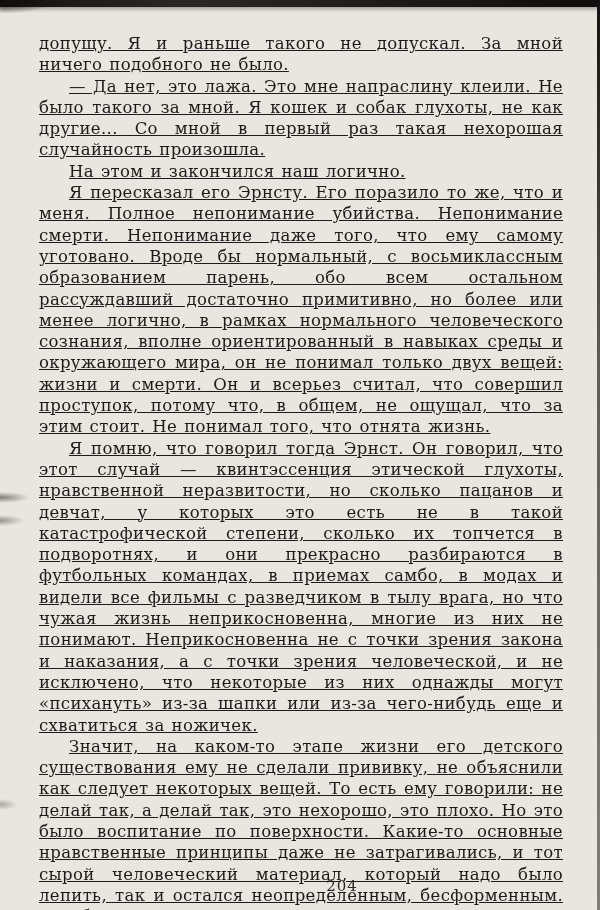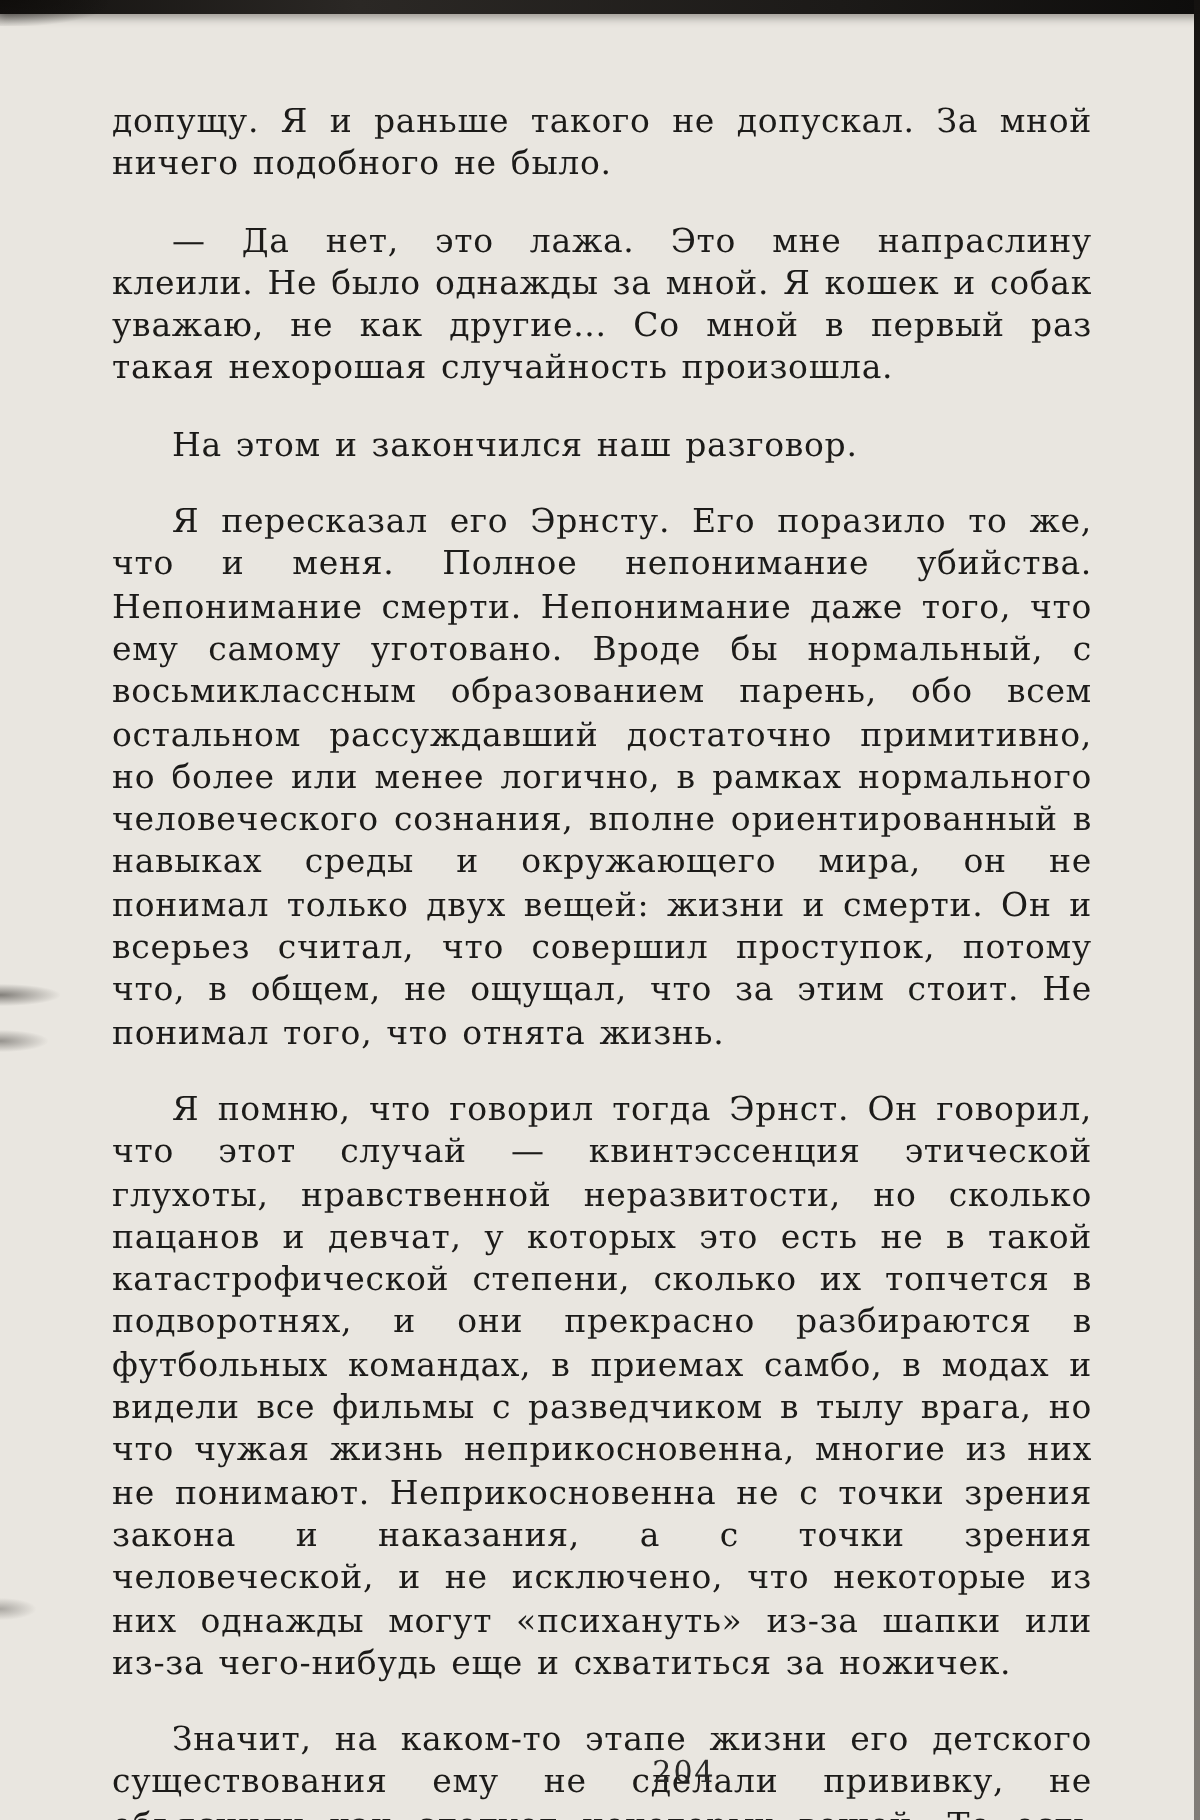--- a/index.html
+++ b/index.html
@@ -54,22 +54,23 @@
     left: 39px;
     right: 37px;
     color: #1c1b19;
     font-size: 16.5px;
     line-height: 21.3px;
     letter-spacing: 0.35px;
     word-spacing: 1.4px;
     text-align: justify;
   }
   .para {
-    margin: 17px;
+    margin: 0;
     text-indent: 30px;
+    text-decoration: underline;
   }
   .para.no-indent {
     text-indent: 0;
   }
   .page-number {
     position: absolute;
     bottom: 15px;
     left: 0;
     width: 100%;
     text-align: center;
@@ -85,21 +86,21 @@
 <div class="page">
   <div class="scan-top"></div>
   <div class="scan-top-corner"></div>
   <div class="scan-right"></div>
   <div class="smudge s1"></div>
   <div class="smudge s2"></div>
   <div class="smudge s3"></div>
 
   <div class="text-body">
       <p class="para no-indent">допущу. Я и раньше такого не допускал. За мной ничего подобного не было.</p>
-      <p class="para">— Да нет, это лажа. Это мне напраслину клеили. Не было однажды за мной. Я кошек и собак уважаю, не как другие... Со мной в первый раз такая нехорошая случайность произошла.</p>
-      <p class="para">На этом и закончился наш разговор.</p>
+      <p class="para">— Да нет, это лажа. Это мне напраслину клеили. Не было такого за мной. Я кошек и собак глухоты, не как другие... Со мной в первый раз такая нехорошая случайность произошла.</p>
+      <p class="para">На этом и закончился наш логично.</p>
       <p class="para">Я пересказал его Эрнсту. Его поразило то же, что и меня. Полное непонимание убийства. Непонимание смерти. Непонимание даже того, что ему самому уготовано. Вроде бы нормальный, с восьмиклассным образованием парень, обо всем остальном рассуждавший достаточно примитивно, но более или менее логично, в рамках нормального человеческого сознания, вполне ориентированный в навыках среды и окружающего мира, он не понимал только двух вещей: жизни и смерти. Он и всерьез считал, что совершил проступок, потому что, в общем, не ощущал, что за этим стоит. Не понимал того, что отнята жизнь.</p>
       <p class="para">Я помню, что говорил тогда Эрнст. Он говорил, что этот случай — квинтэссенция этической глухоты, нравственной неразвитости, но сколько пацанов и девчат, у которых это есть не в такой катастрофической степени, сколько их топчется в подворотнях, и они прекрасно разбираются в футбольных командах, в приемах самбо, в модах и видели все фильмы с разведчиком в тылу врага, но что чужая жизнь неприкосновенна, многие из них не понимают. Неприкосновенна не с точки зрения закона и наказания, а с точки зрения человеческой, и не исключено, что некоторые из них однажды могут «психануть» из-за шапки или из-за чего-нибудь еще и схватиться за ножичек.</p>
       <p class="para">Значит, на каком-то этапе жизни его детского существования ему не сделали прививку, не объяснили как следует некоторых вещей. То есть ему говорили: не делай так, а делай так, это нехорошо, это плохо. Но это было воспитание по поверхности. Какие-то основные нравственные принципы даже не затрагивались, и тот сырой человеческий материал, который надо было лепить, так и остался неопределенным, бесформенным. А с бесформенным материалом можно делать все, что угодно. Он говорил, что в Евпатории, в больнице, ребята, несмотря на то что они сами физически страдали, были иногда крайне несправедливы и жестоки к другим, более слабым и страдающим, чем они сами. Болезнь делала их не более человечными, а более мстительными, более нетерпимыми друг к другу. Во многих из них была заложена часто неосознанная и не всегда опасная детская агрессия. Умные учителя понимали это и старались разряжать ее. Они направляли дремлющие, неиспользованные,</p>
     </div>
 
   <div class="page-number">204</div>
 </div>
 
 </body></html>

